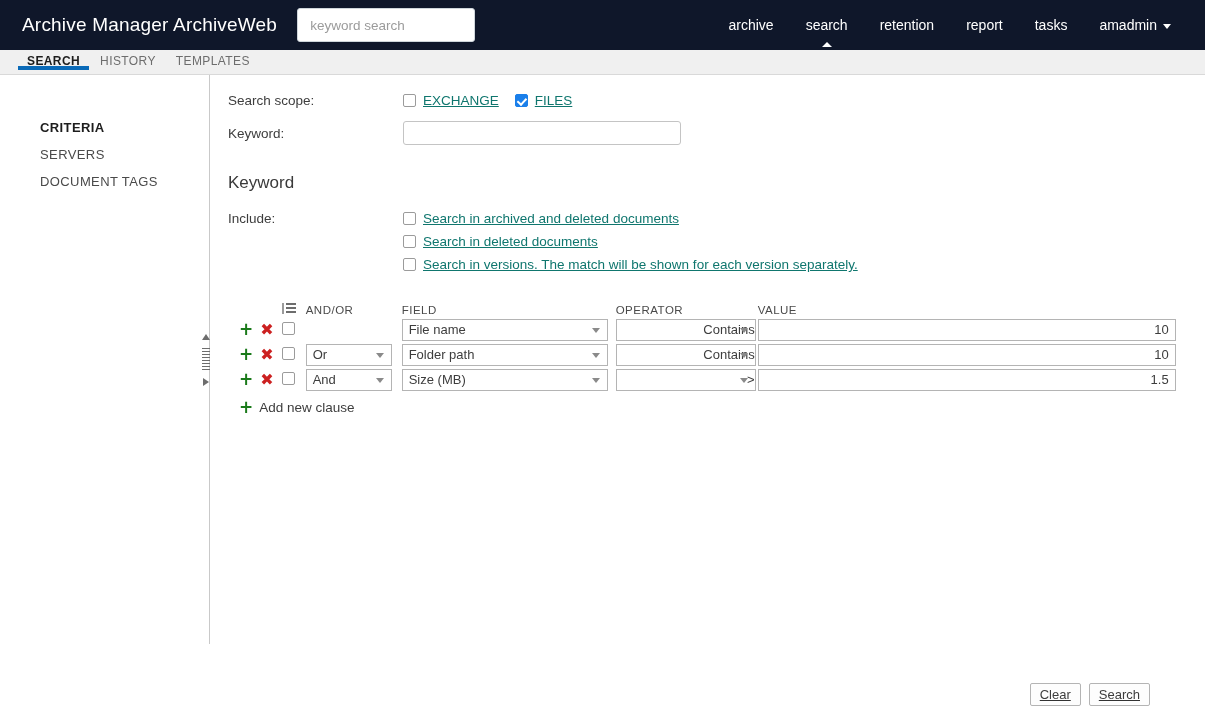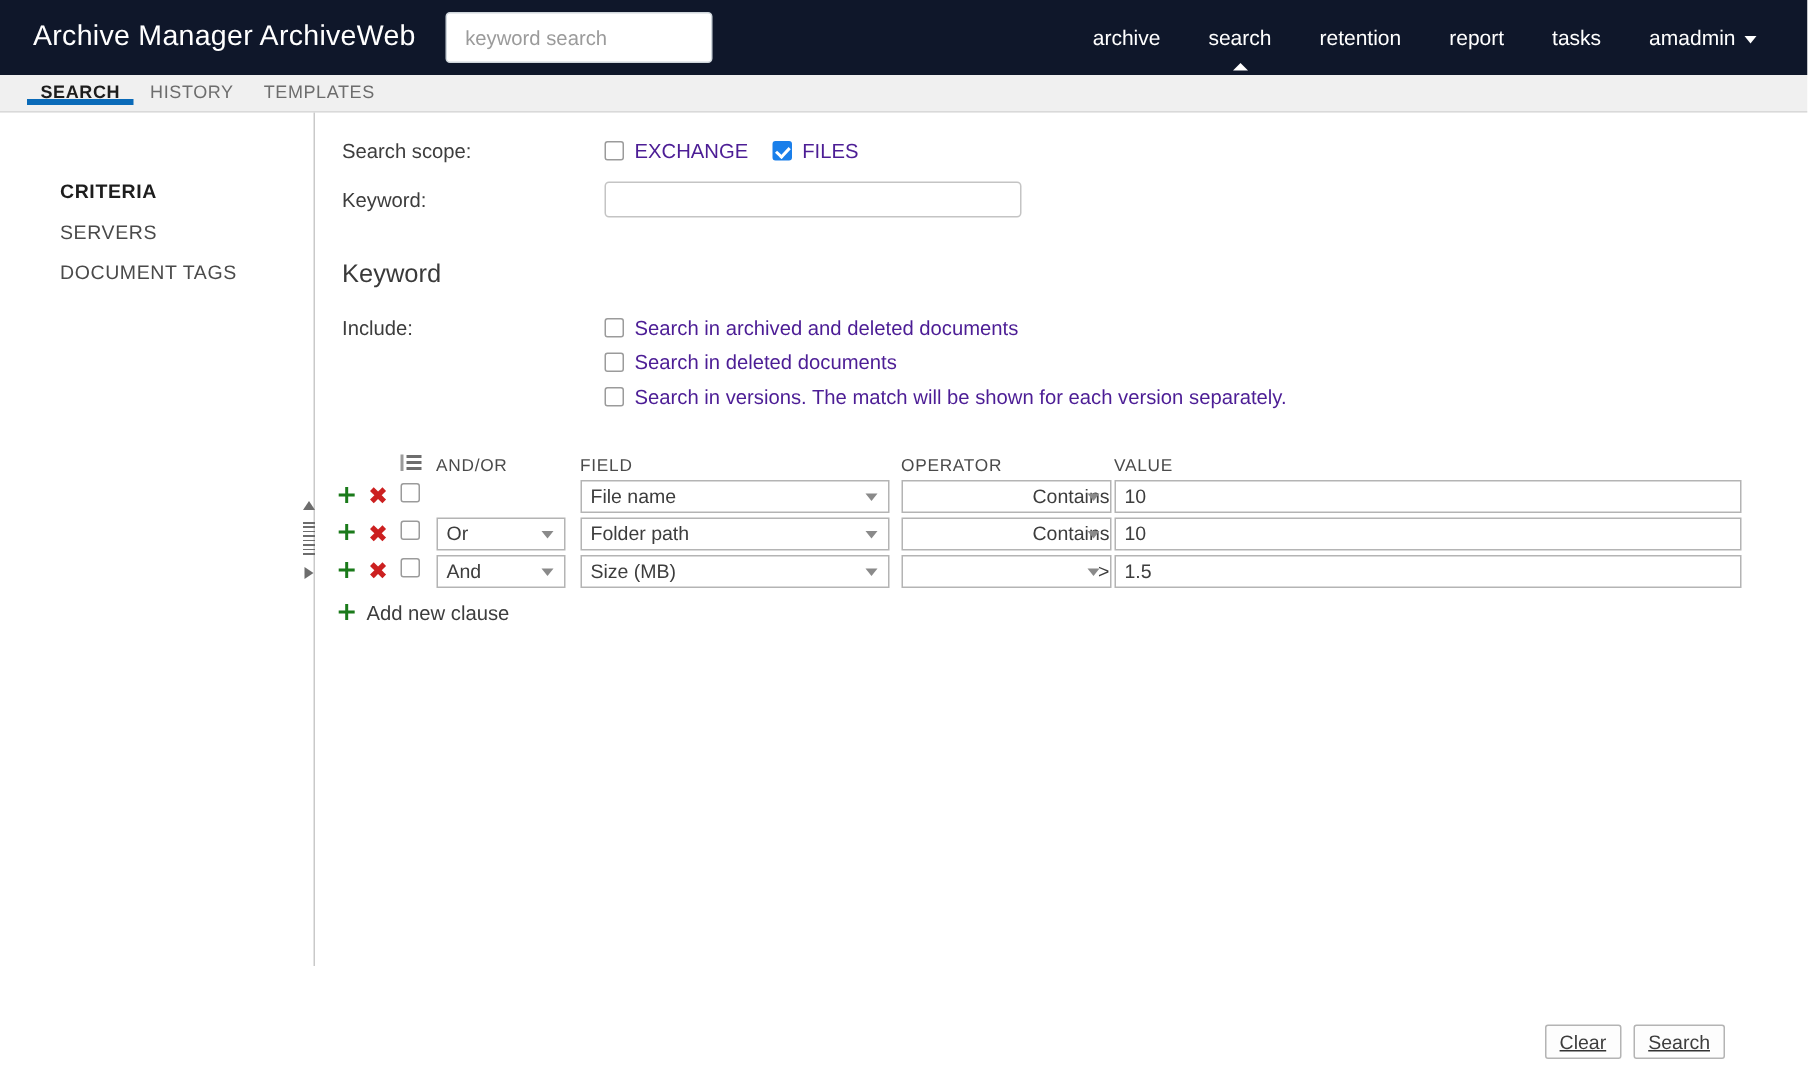--- a/index.html
+++ b/index.html
@@ -212,24 +212,25 @@
     content: "";
     position: absolute;
     left: 3.5px; top: 0.5px;
     width: 3.5px; height: 7px;
     border: solid #ffffff;
     border-width: 0 2px 2px 0;
     transform: rotate(43deg);
   }
   .chk-lbl {
     font-size: 13.5px;
-    color: #4c1d95;
+    color: #0f766e;
     margin-left: 7px;
     margin-right: 16px;
     cursor: pointer;
+    text-decoration: underline;
   }
   .keyword-input {
     width: 278px; height: 24px;
     border: 1px solid #c4c4c4;
     border-radius: 3px;
     font-family: "Liberation Sans", sans-serif;
     font-size: 13px;
     padding: 0 6px;
     box-sizing: border-box;
     outline: none;
@@ -241,21 +242,21 @@
     color: #3a3a3a;
     margin: 28px 0 18px 18px;
   }
 
   .inc-list { display: flex; flex-direction: column; gap: 8px; }
   .inc-row { display: flex; align-items: center; }
   .inc-row .chk-lbl { margin-right: 0; }
 
   
   .criteria {
-    margin-left: 14px;
+    margin-left: 29px;
     margin-top: 30px;
   }
   .ctable {
     border-collapse: collapse;
   }
   .ctable th {
     font-weight: normal;
     font-size: 11.5px;
     color: #4a4a4a;
     letter-spacing: .5px;
@@ -340,20 +341,21 @@
   }
   .val-input {
     width: 418px; height: 22px;
     border: 1px solid #b4b4b4;
     box-sizing: border-box;
     font-family: "Liberation Sans", sans-serif;
     font-size: 13px;
     color: #3d3d3d;
     padding: 0 6px;
     outline: none;
+    text-align: right;
   }
   .addclause {
     display: flex;
     align-items: center;
     gap: 6px;
     margin-top: 5px;
     cursor: pointer;
   }
   .addclause span.txt {
     font-size: 13.5px;

